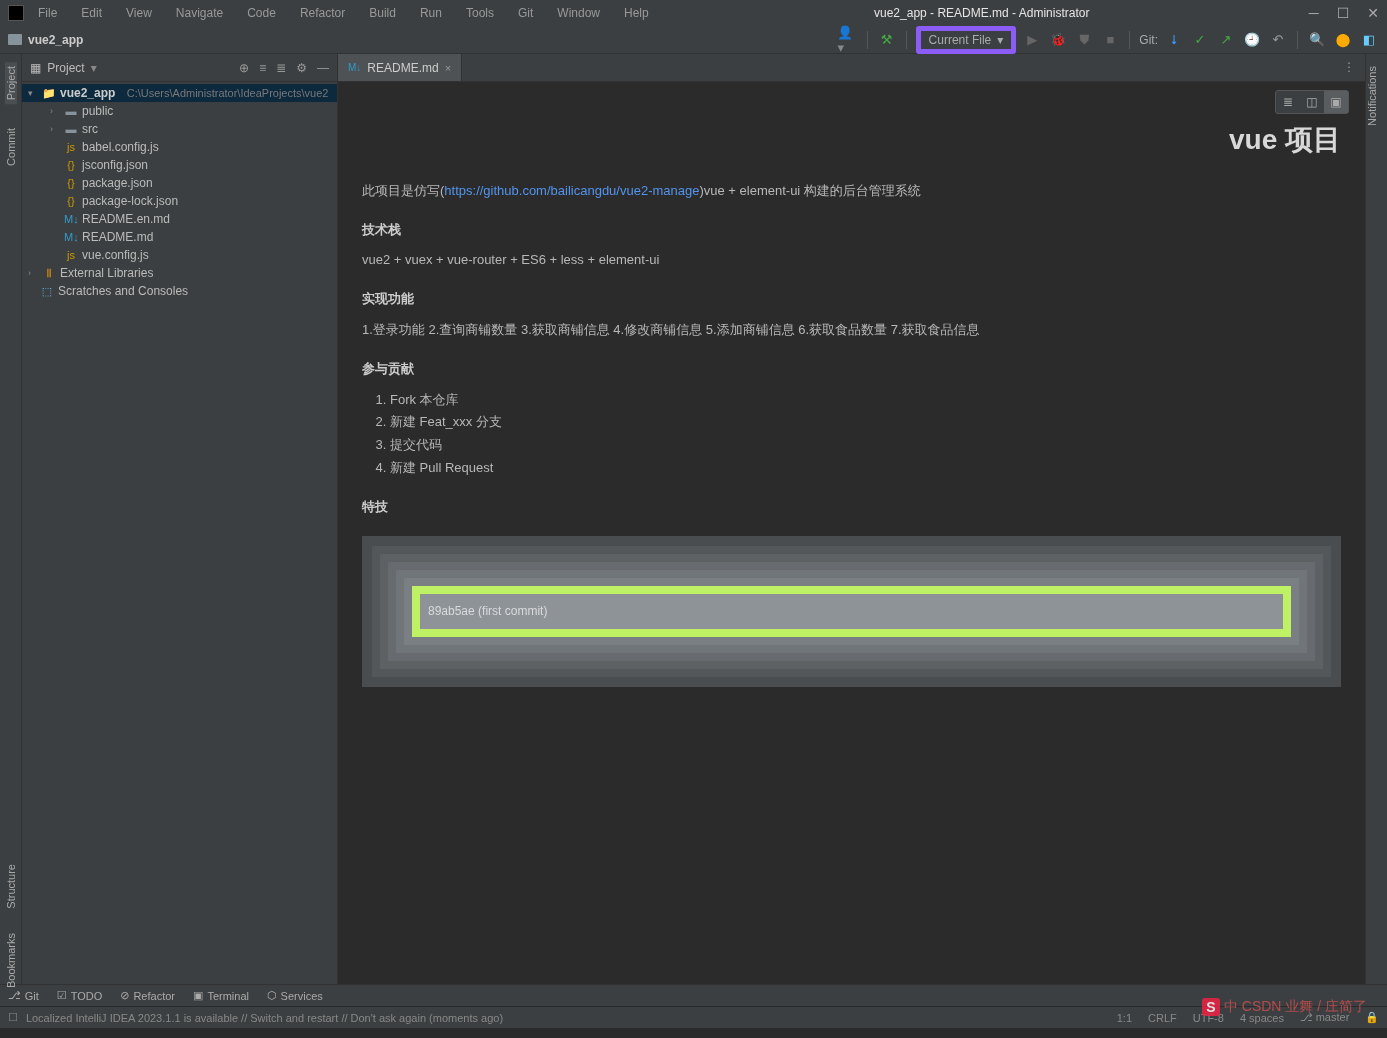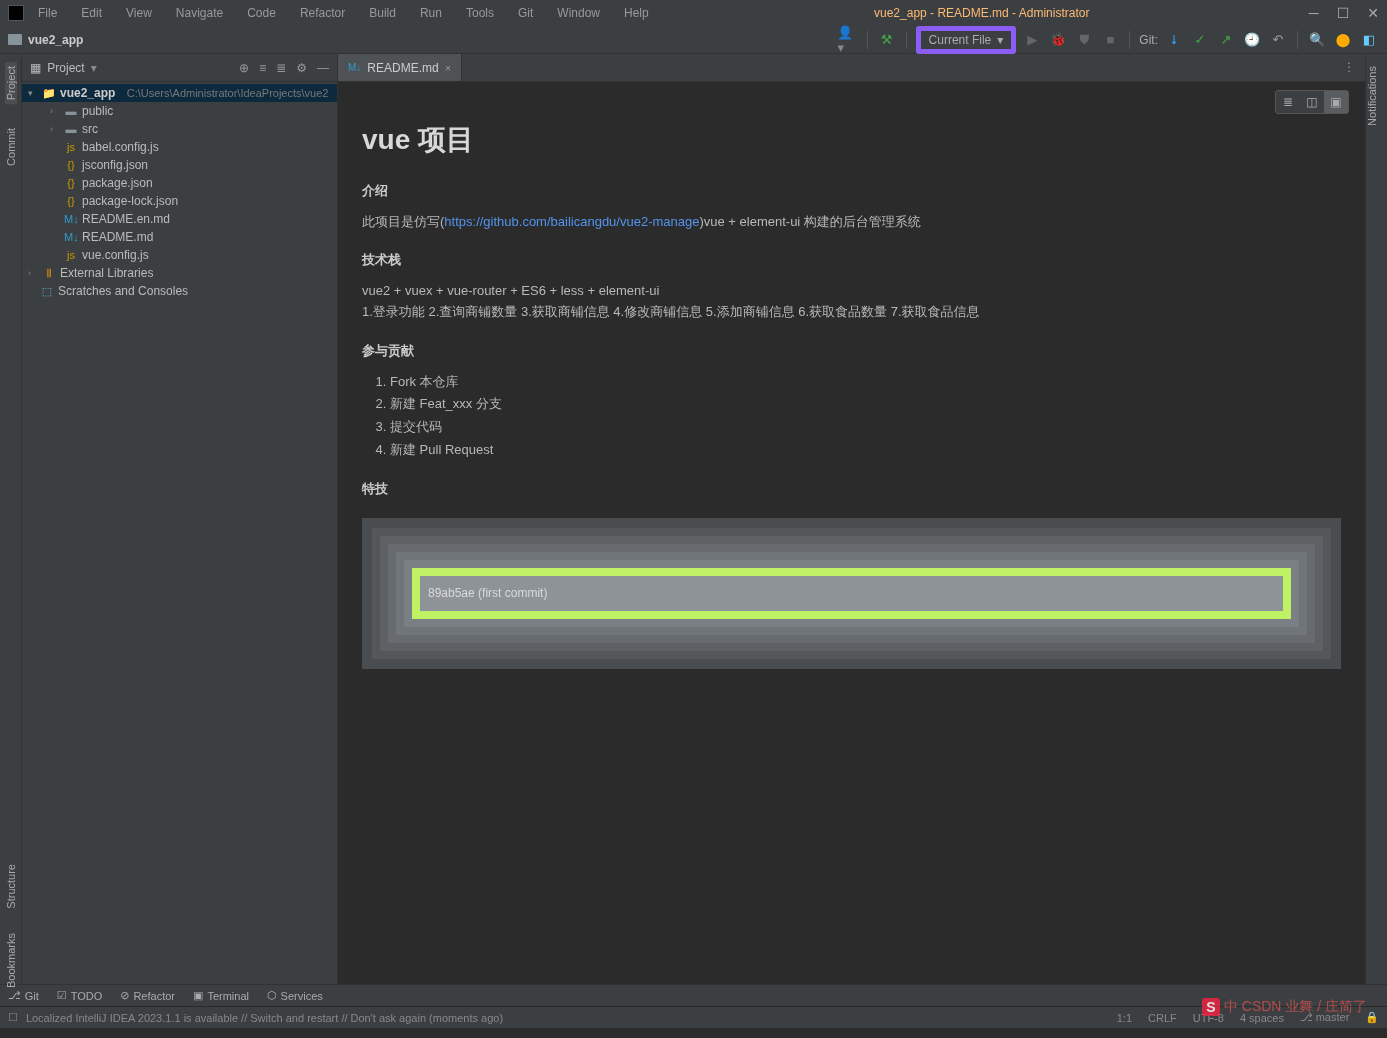--- a/index.html
+++ b/index.html
@@ -1,20 +1,20 @@
 <!DOCTYPE html>
 <html><head>
 <meta charset="utf-8">
 <style>
 * { margin: 0; padding: 0; box-sizing: border-box; font-family: "Segoe UI", Arial, sans-serif; }
 body { background: #2b2b2b; color: #bbb; font-size: 12px; overflow: hidden; width: 1387px; height: 1038px; }
 .titlebar { height: 26px; background: #3c3f41; display: flex; align-items: center; padding: 0 8px; color: #999; }
 .titlebar .menus { display: flex; gap: 12px; margin-left: 8px; }
 .titlebar .menu-item { padding: 2px 6px; cursor: pointer; }
-.titlebar .title { flex: 1; text-align: center; color: #fdba74; }
+.titlebar .title { flex: 1; text-align: center; color: #e5e5e5; }
 .titlebar .ctrls { display: flex; gap: 18px; color: #aaa; font-size: 14px; }
 .navbar { height: 28px; background: #3c3f41; border-bottom: 1px solid #323232; display: flex; align-items: center; padding: 0 8px; justify-content: space-between; }
 .crumb { display: flex; align-items: center; gap: 6px; }
 .crumb-icon { width: 14px; height: 11px; background: #87939a; border-radius: 1px; }
 .toolbar-right { display: flex; align-items: center; gap: 6px; }
 .tb-btn { width: 20px; height: 20px; display: flex; align-items: center; justify-content: center; color: #888; font-size: 13px; }
 .tb-sep { width: 1px; height: 18px; background: #555; margin: 0 3px; }
 .select-box { border: 5px solid #8b5cf6; padding: 2px 8px; border-radius: 3px; display: flex; align-items: center; gap: 6px; color: #aaa; }
 .main { display: flex; height: 930px; }
 .left-gutter { width: 22px; background: #3c3f41; border-right: 1px solid #323232; display: flex; flex-direction: column; align-items: center; padding-top: 8px; gap: 20px; }
@@ -29,21 +29,21 @@
 .tree-row.sel { background: #0d293e; }
 .tree-chev { width: 10px; color: #888; font-size: 9px; }
 .tree-icon { width: 14px; text-align: center; font-size: 11px; }
 .folder { color: #87939a; }
 .path-dim { color: #787878; font-size: 11px; }
 .editor { flex: 1; background: #2b2b2b; display: flex; flex-direction: column; position: relative; }
 .tabs { height: 28px; background: #3c3f41; display: flex; align-items: stretch; border-bottom: 1px solid #323232; }
 .tab { display: flex; align-items: center; padding: 0 10px; gap: 6px; background: #4e5254; color: #ccc; border-right: 1px solid #323232; }
 .tab-close { color: #999; font-size: 11px; }
 .md-view { padding: 20px 24px; color: #b8b8b8; overflow: auto; flex: 1; font-size: 13px; line-height: 1.6; }
-.md-view h1 { color: #d8d8d8; font-size: 28px; font-weight: 700; margin: 16px 0 18px; }
+.md-view h1 { color: #d8d8d8; font-size: 28px; font-weight: 700; margin: 16px 0 18px; text-align: right; }
 .md-view h4 { color: #ccc; font-size: 13px; font-weight: 700; margin: 18px 0 10px; }
 .md-view a { color: #5394ec; text-decoration: none; }
 .md-view ol { margin-left: 22px; padding-left: 6px; }
 .md-view ol li { margin: 2px 0; }
 .nested-box { margin-top: 18px; background: #4a4d4f; padding: 10px; }
 .nested-box div { padding: 8px; }
 .nb1{background:#53575a}.nb2{background:#5d6164}.nb3{background:#676b6f}.nb4{background:#70757a}.nb5{background:#7a7f84}.nb6{background:#bef264}.nb7{background:#8e9398}
 .nb7 { padding: 14px 18px; color: #dadada; font-size: 12px; }
 .preview-btns { position: absolute; top: 36px; right: 16px; display: flex; background: #3c3f41; border: 1px solid #555; border-radius: 3px; }
 .preview-btns span { width: 24px; height: 22px; display: flex; align-items: center; justify-content: center; color: #aaa; font-size: 12px; }
@@ -203,24 +203,24 @@
       <div style="flex:1"></div>
       <span style="padding:6px 10px;color:#999">⋮</span>
     </div>
     <div class="preview-btns">
       <span>≣</span>
       <span>◫</span>
       <span class="active">▣</span>
     </div>
     <div class="md-view">
       <h1>vue 项目</h1>
-      <h4>介绍</h4>
       <p><span>此项目是仿写(</span><a>https://github.com/bailicangdu/vue2-manage</a><span>)vue + element-ui 构建的后台管理系统</span></p>
       <h4>技术栈</h4>
       <p>vue2 + vuex + vue-router + ES6 + less + element-ui</p>
+      <h4>实现功能</h4>
       <p>1.登录功能 2.查询商铺数量 3.获取商铺信息 4.修改商铺信息 5.添加商铺信息 6.获取食品数量 7.获取食品信息</p>
       <h4>参与贡献</h4>
       <ol>
         <li>Fork 本仓库</li>
         <li>新建 Feat_xxx 分支</li>
         <li>提交代码</li>
         <li>新建 Pull Request</li>
       </ol>
       <h4>特技</h4>
       <div class="nested-box">

